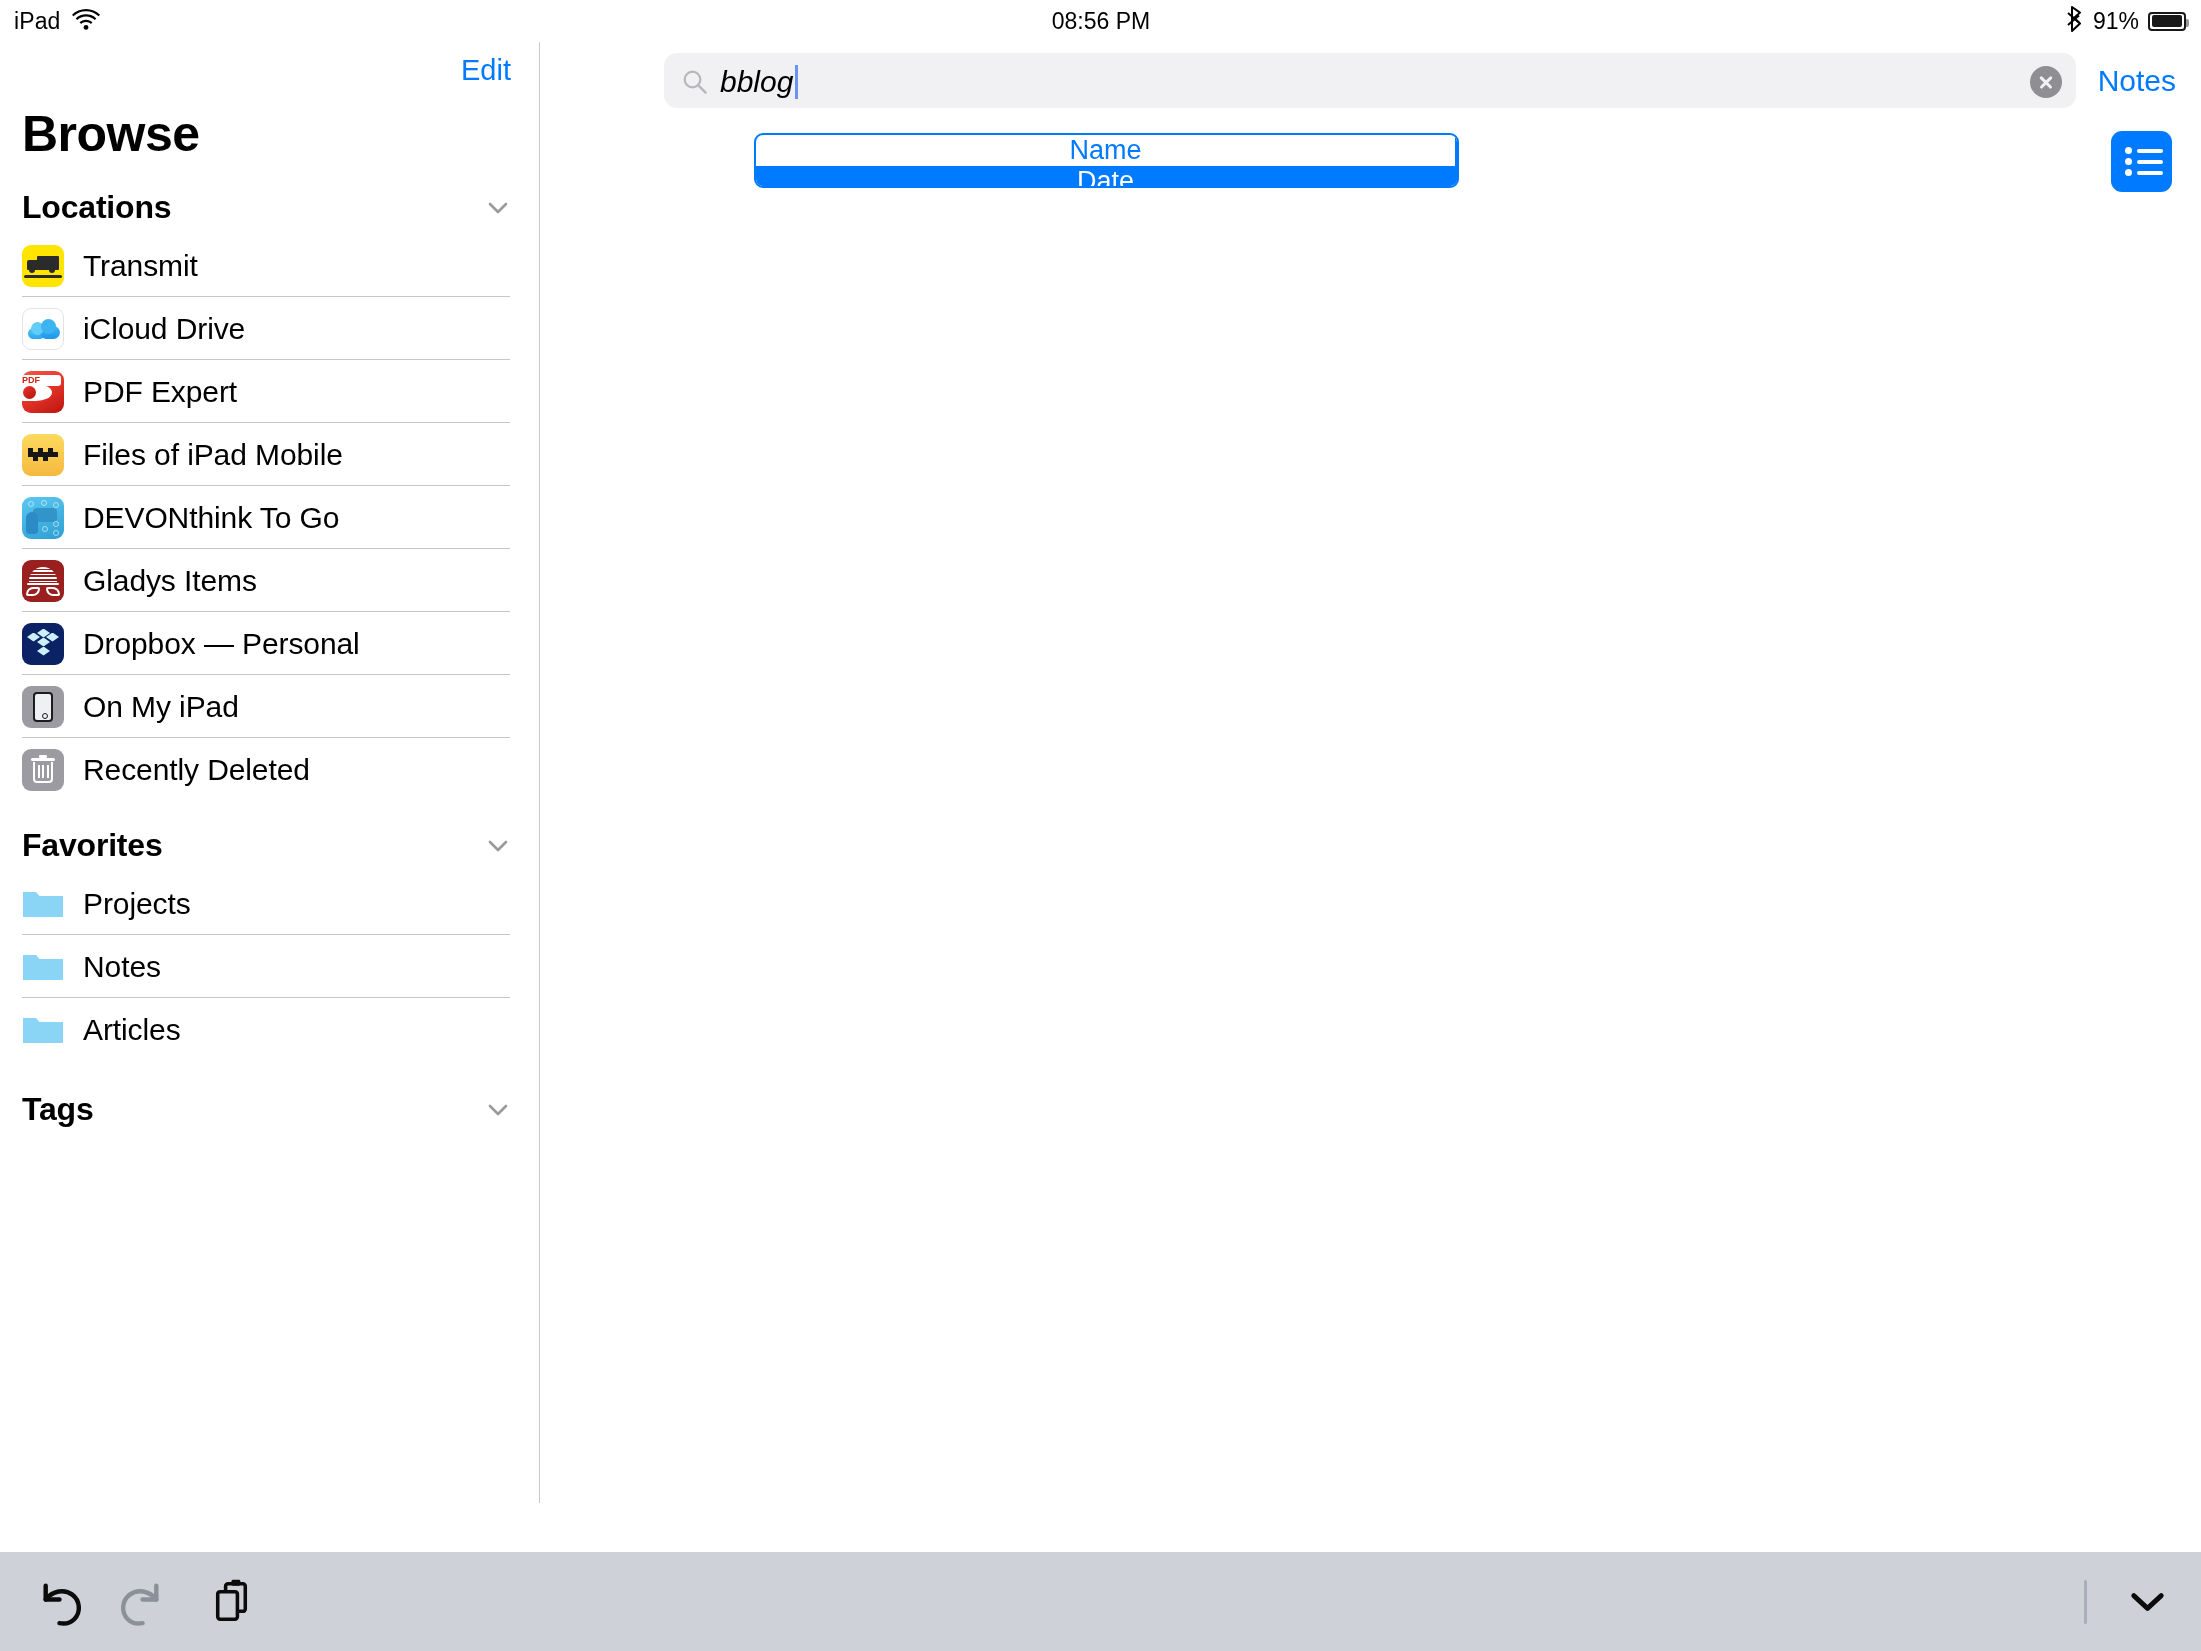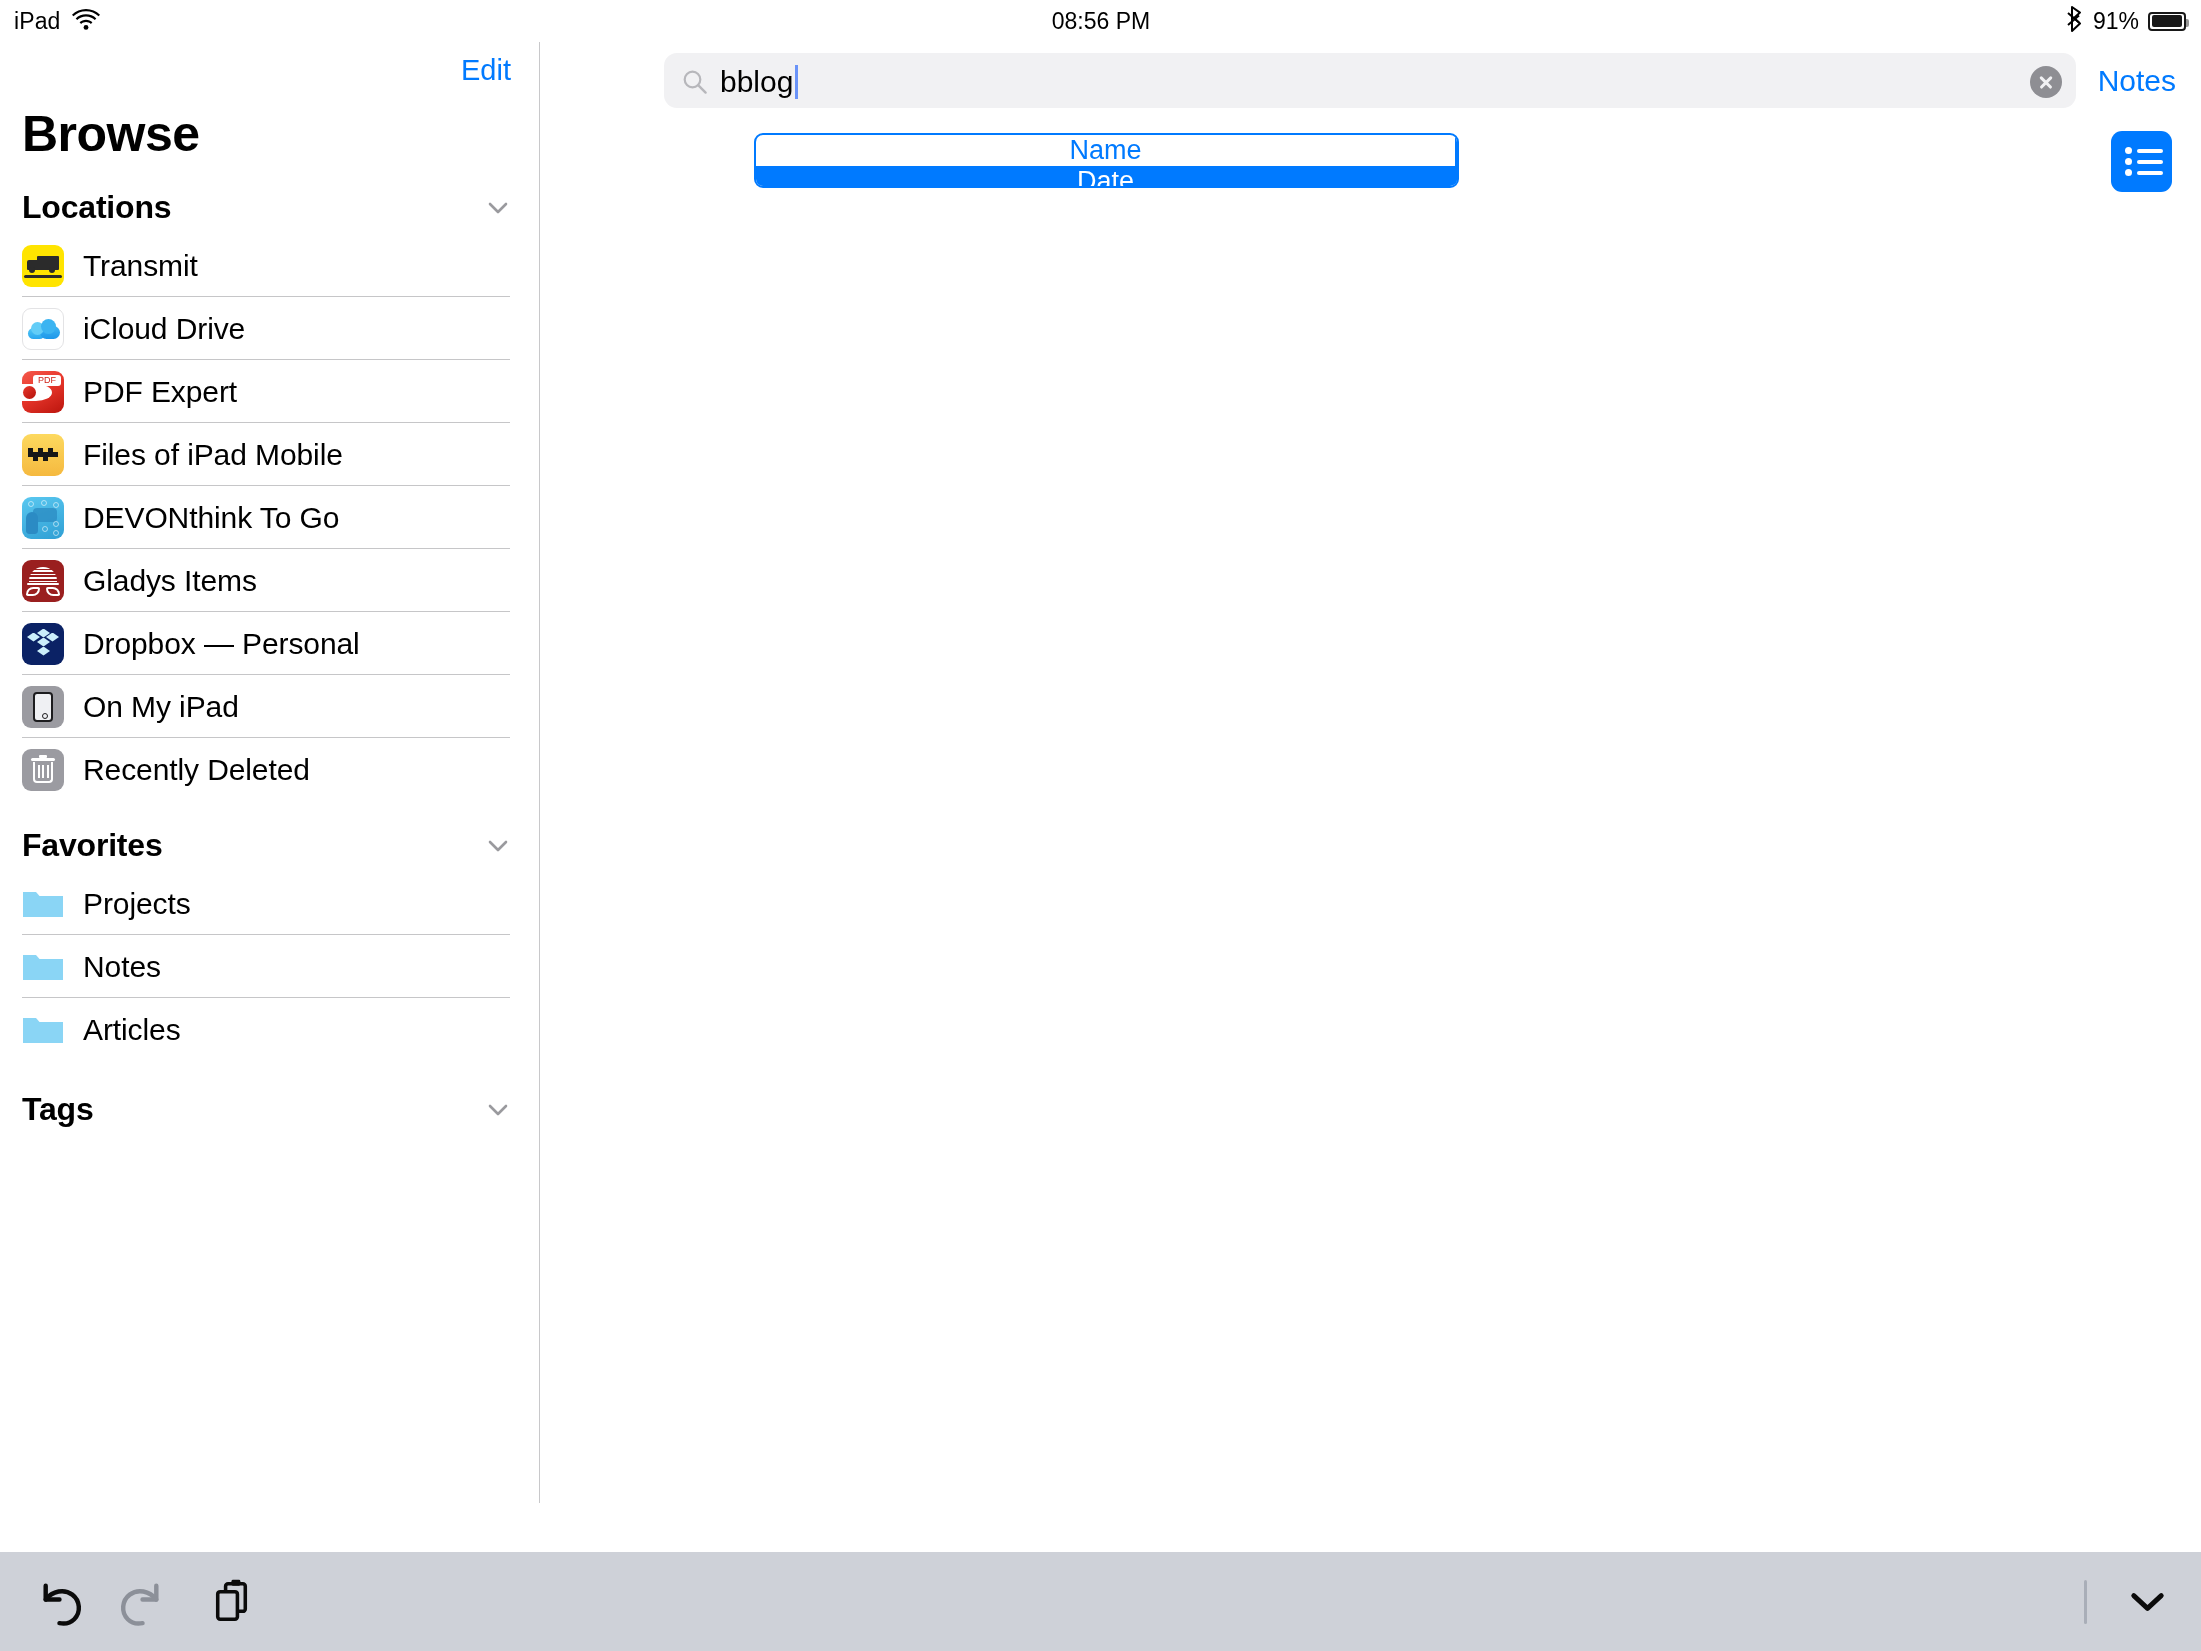--- a/index.html
+++ b/index.html
@@ -85,22 +85,22 @@
   .ico-pdf{ background:linear-gradient(150deg,#f4584a 0%,#e8372c 45%,#bb150d 100%); }
   .ico-pdf .eye{
     position:absolute; left:-4px; top:13px; width:34px; height:17px;
     background:#fff; border-radius:0 17px 17px 0 / 0 9px 9px 0;
   }
   .ico-pdf .pupil{
     position:absolute; left:1px; top:15px; width:13px; height:13px; border-radius:50%;
     background:linear-gradient(140deg,#e8372c,#b4120b);
   }
   .ico-pdf .tag{
-    position:absolute; right:3px; top:4px; padding:1px 5px; background:#fff; border-radius:3px;
-    font-size:9px; font-weight:normal; color:#cf2318; line-height:1;
+    position:absolute; right:3px; top:4px; padding:1px 21px; background:#fff; border-radius:3px;
+    font-size:9px; font-weight:bold; color:#cf2318; line-height:1;
   }
 
   
   .ico-icab{ background:linear-gradient(180deg,#fdd95f,#f5b93f); }
   .ico-icab .checker{
     position:absolute; left:6px; top:14px; width:30px; height:13px;
   }
   .ico-icab .checker i{ position:absolute; width:5px; height:5px; background:#171717; }
   
   .ico-devon{ background:linear-gradient(160deg,#5ac8f0 0%,#2f9fd4 100%); }
@@ -164,21 +164,21 @@
   .ico-folder{ background:transparent; border-radius:0; }
   .ico-folder svg{ display:block; }
 
   
   .content{
     position:absolute; top:42px; left:636px; width:1566px; height:1461px; background:#fff;
   }
   .searchrow{ position:relative; height:77px; display:flex; align-items:center; padding:0 0 0 28px; }
   .searchfield{
     position:relative; flex:1 1 auto; height:55px; background:#f1f1f3; border-radius:13px;
-    display:flex; align-items:center; padding:2px 14px 0 18px;
+    display:flex; align-items:center; padding:2px 14px 0 18px;font-style:italic;
   }
   .mag{ width:26px;height:26px; flex:0 0 26px; }
   .search-val-wrap{ display:flex; align-items:center; margin-left:12px; flex:1 1 auto; }
   .search-val{ font-size:30px; color:#000; }
   .caret{ width:3px; height:34px; background:#6a93f8; margin-left:2px; }
   .clearbtn{
     width:32px;height:32px;border-radius:50%;background:#8e8e93; flex:0 0 32px;
     position:relative; margin-left:10px;
   }
   .clearbtn:before,.clearbtn:after{

